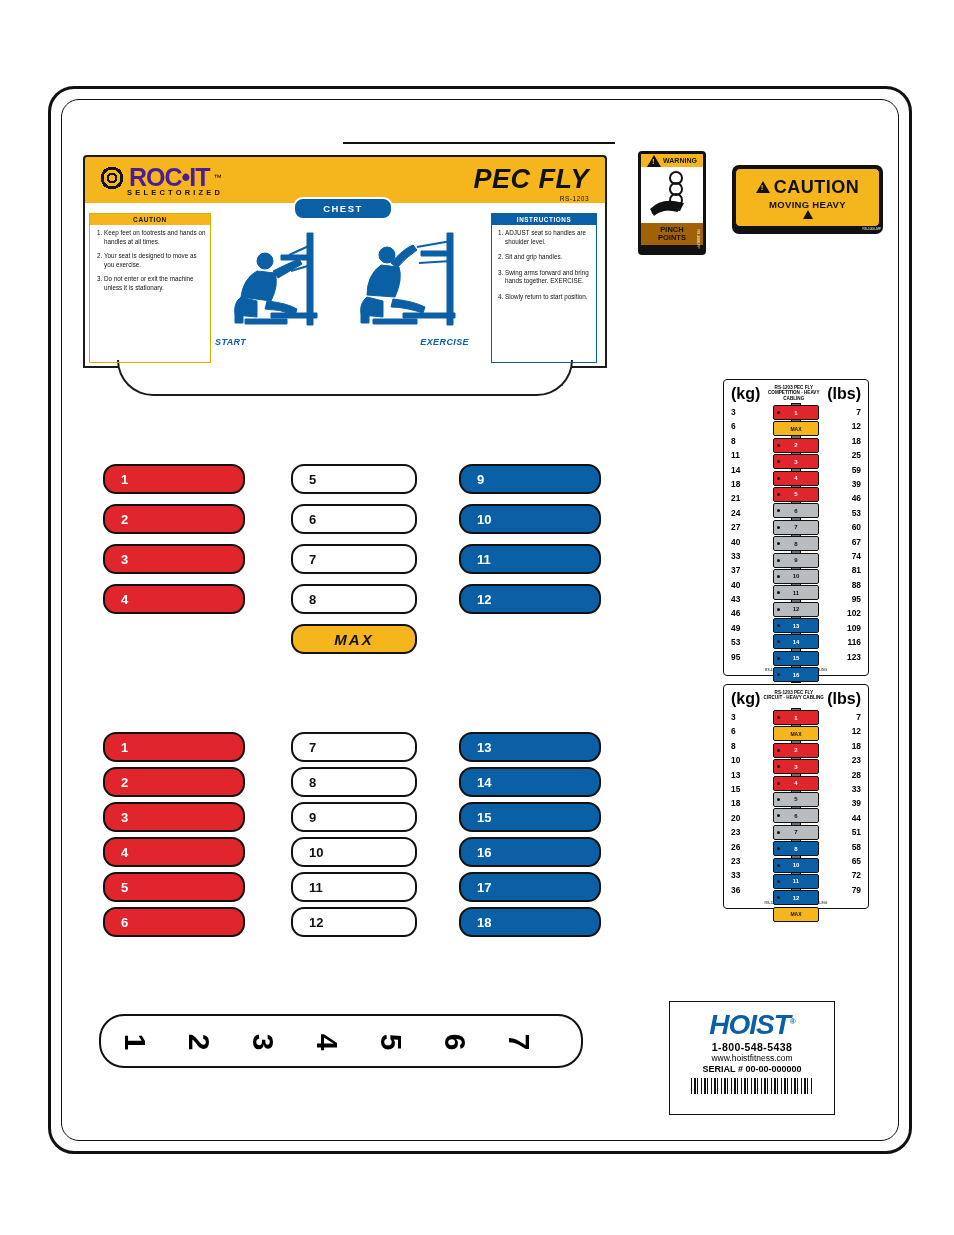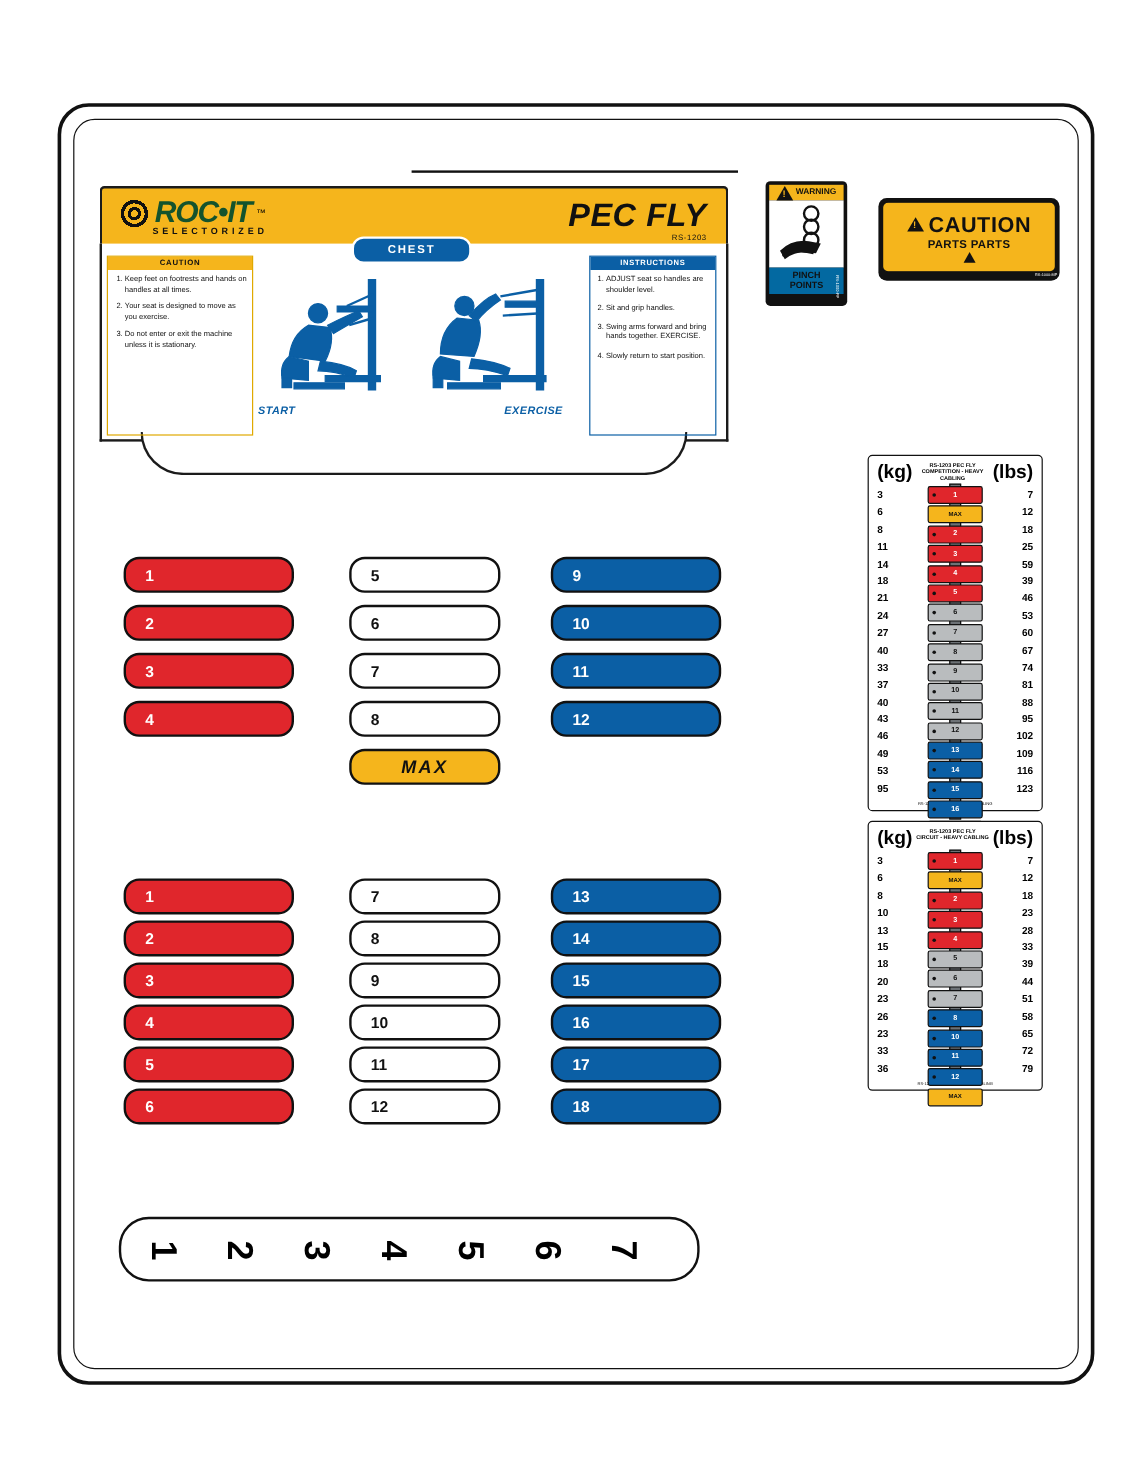--- a/index.html
+++ b/index.html
@@ -11,21 +11,21 @@
   .top-line{position:absolute;left:292px;top:53px;width:272px;height:2px;background:#111;}
 
   
   .placard{position:absolute;left:32px;top:66px;width:520px;height:235px;}
   .placard .band{position:absolute;left:0;top:0;width:520px;height:50px;background:#f5b51c;border:2px solid #1b1b1b;border-bottom:none;border-radius:4px 4px 0 0;}
   .placard .body{position:absolute;left:0;top:48px;width:520px;height:163px;background:#fff;border:2px solid #1b1b1b;border-top:none;}
   .placard .skirt{position:absolute;left:34px;top:205px;width:452px;height:34px;background:#fff;border:2px solid #1b1b1b;border-top:none;border-radius:0 0 90px 90px;}
   .logo{position:absolute;left:16px;top:8px;display:flex;align-items:center;gap:4px;}
   .logo .swirl{width:26px;height:26px;border-radius:50%;background:
      radial-gradient(circle at 50% 50%, #f5b51c 0 16%, #111 16% 30%, #f5b51c 30% 46%, #111 46% 62%, #f5b51c 62% 78%, #111 78% 100%);}
-  .logo .word{font-weight:bold;font-style:italic;font-size:25px;letter-spacing:-1px;color:#14532d;}
+  .logo .word{font-weight:bold;font-size:25px;letter-spacing:-1px;color:#4c1d95;}
   .logo .tm{font-size:8px;vertical-align:super;}
   .logo-sub{position:absolute;left:44px;top:33px;font-size:7.5px;letter-spacing:3.2px;color:#111;font-weight:bold;}
   .model{position:absolute;right:14px;top:9px;text-align:right;}
   .model .name{font-size:27px;font-weight:bold;font-style:italic;color:#111;letter-spacing:0.5px;}
   .model .code{font-size:6.5px;color:#111;letter-spacing:.5px;}
   .chest-pill{position:absolute;left:50%;transform:translateX(-50%);top:42px;width:96px;height:19px;border-radius:10px;background:#0b5fa5;border:2px solid #fff;display:flex;align-items:center;justify-content:center;}
   .chest-pill span{color:#fff;font-size:9.5px;font-weight:bold;letter-spacing:1.5px;}
 
   .cautionbox{position:absolute;left:6px;top:58px;width:120px;height:148px;border:1px solid #e0a900;}
   .cautionbox .hd{height:11px;background:#f5b51c;display:flex;align-items:center;justify-content:center;}
@@ -44,21 +44,21 @@
   .fig.right{left:132px;}
   .figlabel{position:absolute;bottom:-2px;font-size:9px;font-weight:bold;font-style:italic;color:#0b5fa5;letter-spacing:.4px;}
   .figlabel.l{left:4px;}
   .figlabel.r{right:2px;}
 
   
   .pinch{position:absolute;left:587px;top:62px;width:62px;height:98px;background:#111;border-radius:4px;padding:3px;}
   .pinch .warnbar{height:13px;background:#f5b51c;display:flex;align-items:center;justify-content:center;gap:2px;}
   .pinch .warnbar span{font-size:7px;font-weight:bold;color:#111;}
   .pinch .art{height:56px;background:#fff;display:flex;align-items:center;justify-content:center;}
-  .pinch .txt{height:22px;background:#0369a1;display:flex;flex-direction:column;align-items:center;justify-content:center;}
+  .pinch .txt{height:22px;background:#a16207;display:flex;flex-direction:column;align-items:center;justify-content:center;}
   .pinch .txt span{font-size:7.5px;font-weight:bold;line-height:1.05;color:#111;}
   .pinch .side{position:absolute;right:-1px;bottom:14px;transform:rotate(90deg);font-size:3.4px;color:#fff;}
 
   
   .moving{position:absolute;left:681px;top:76px;width:145px;height:63px;background:#111;border-radius:7px;padding:3px;}
   .moving .in{background:#f5b51c;height:57px;border-radius:5px;border:1px solid #111;display:flex;flex-direction:column;align-items:center;justify-content:center;}
   .moving .r1{display:flex;align-items:center;gap:4px;}
   .moving .r1 .t{font-size:18px;font-weight:bold;color:#111;letter-spacing:.5px;}
   .moving .r2{font-size:9.5px;font-weight:bold;color:#111;letter-spacing:.3px;margin-top:1px;}
   .moving .side{position:absolute;right:2px;bottom:3px;font-size:3.2px;color:#fff;}
@@ -236,21 +236,21 @@
     </div>
     <div class="side">RS-1000-PP</div>
   </div>
 
   <div class="moving">
     <div class="in">
       <div class="r1">
         <span class="tri"></span>
         <span class="t">CAUTION</span>
       </div>
-      <div class="r2">PARTS PARTS</div>
+      <div class="r2">MOVING HEAVY</div>
       <span class="tri sm"></span>
     </div>
     <div class="side">RS-1000-MP</div>
   </div>
 
   <div>
     <div class="pill red" style="left:52px;top:375px;">
         <span>1</span>
       </div>
     <div class="pill red" style="left:52px;top:415px;">
@@ -638,13 +638,20 @@
   <div class="bottompill" id="bottompill">
       <div class="n" style="left: 26px;">1</div>
       <div class="n" style="left: 90px;">2</div>
       <div class="n" style="left: 154px;">3</div>
       <div class="n" style="left: 218px;">4</div>
       <div class="n" style="left: 282px;">5</div>
       <div class="n" style="left: 346px;">6</div>
       <div class="n" style="left: 410px;">7</div>
     </div>
 
+  <div class="hoistblk">
+    <div class="logo2"><span>HOIST</span><sup>®</sup></div>
+    <div class="ln">1-800-548-5438</div>
+    <div class="web">www.hoistfitness.com</div>
+    <div class="ser">SERIAL # 00-00-000000</div>
+    <div class="barcode"></div>
+  </div>
 </div>
 
 </body></html>

